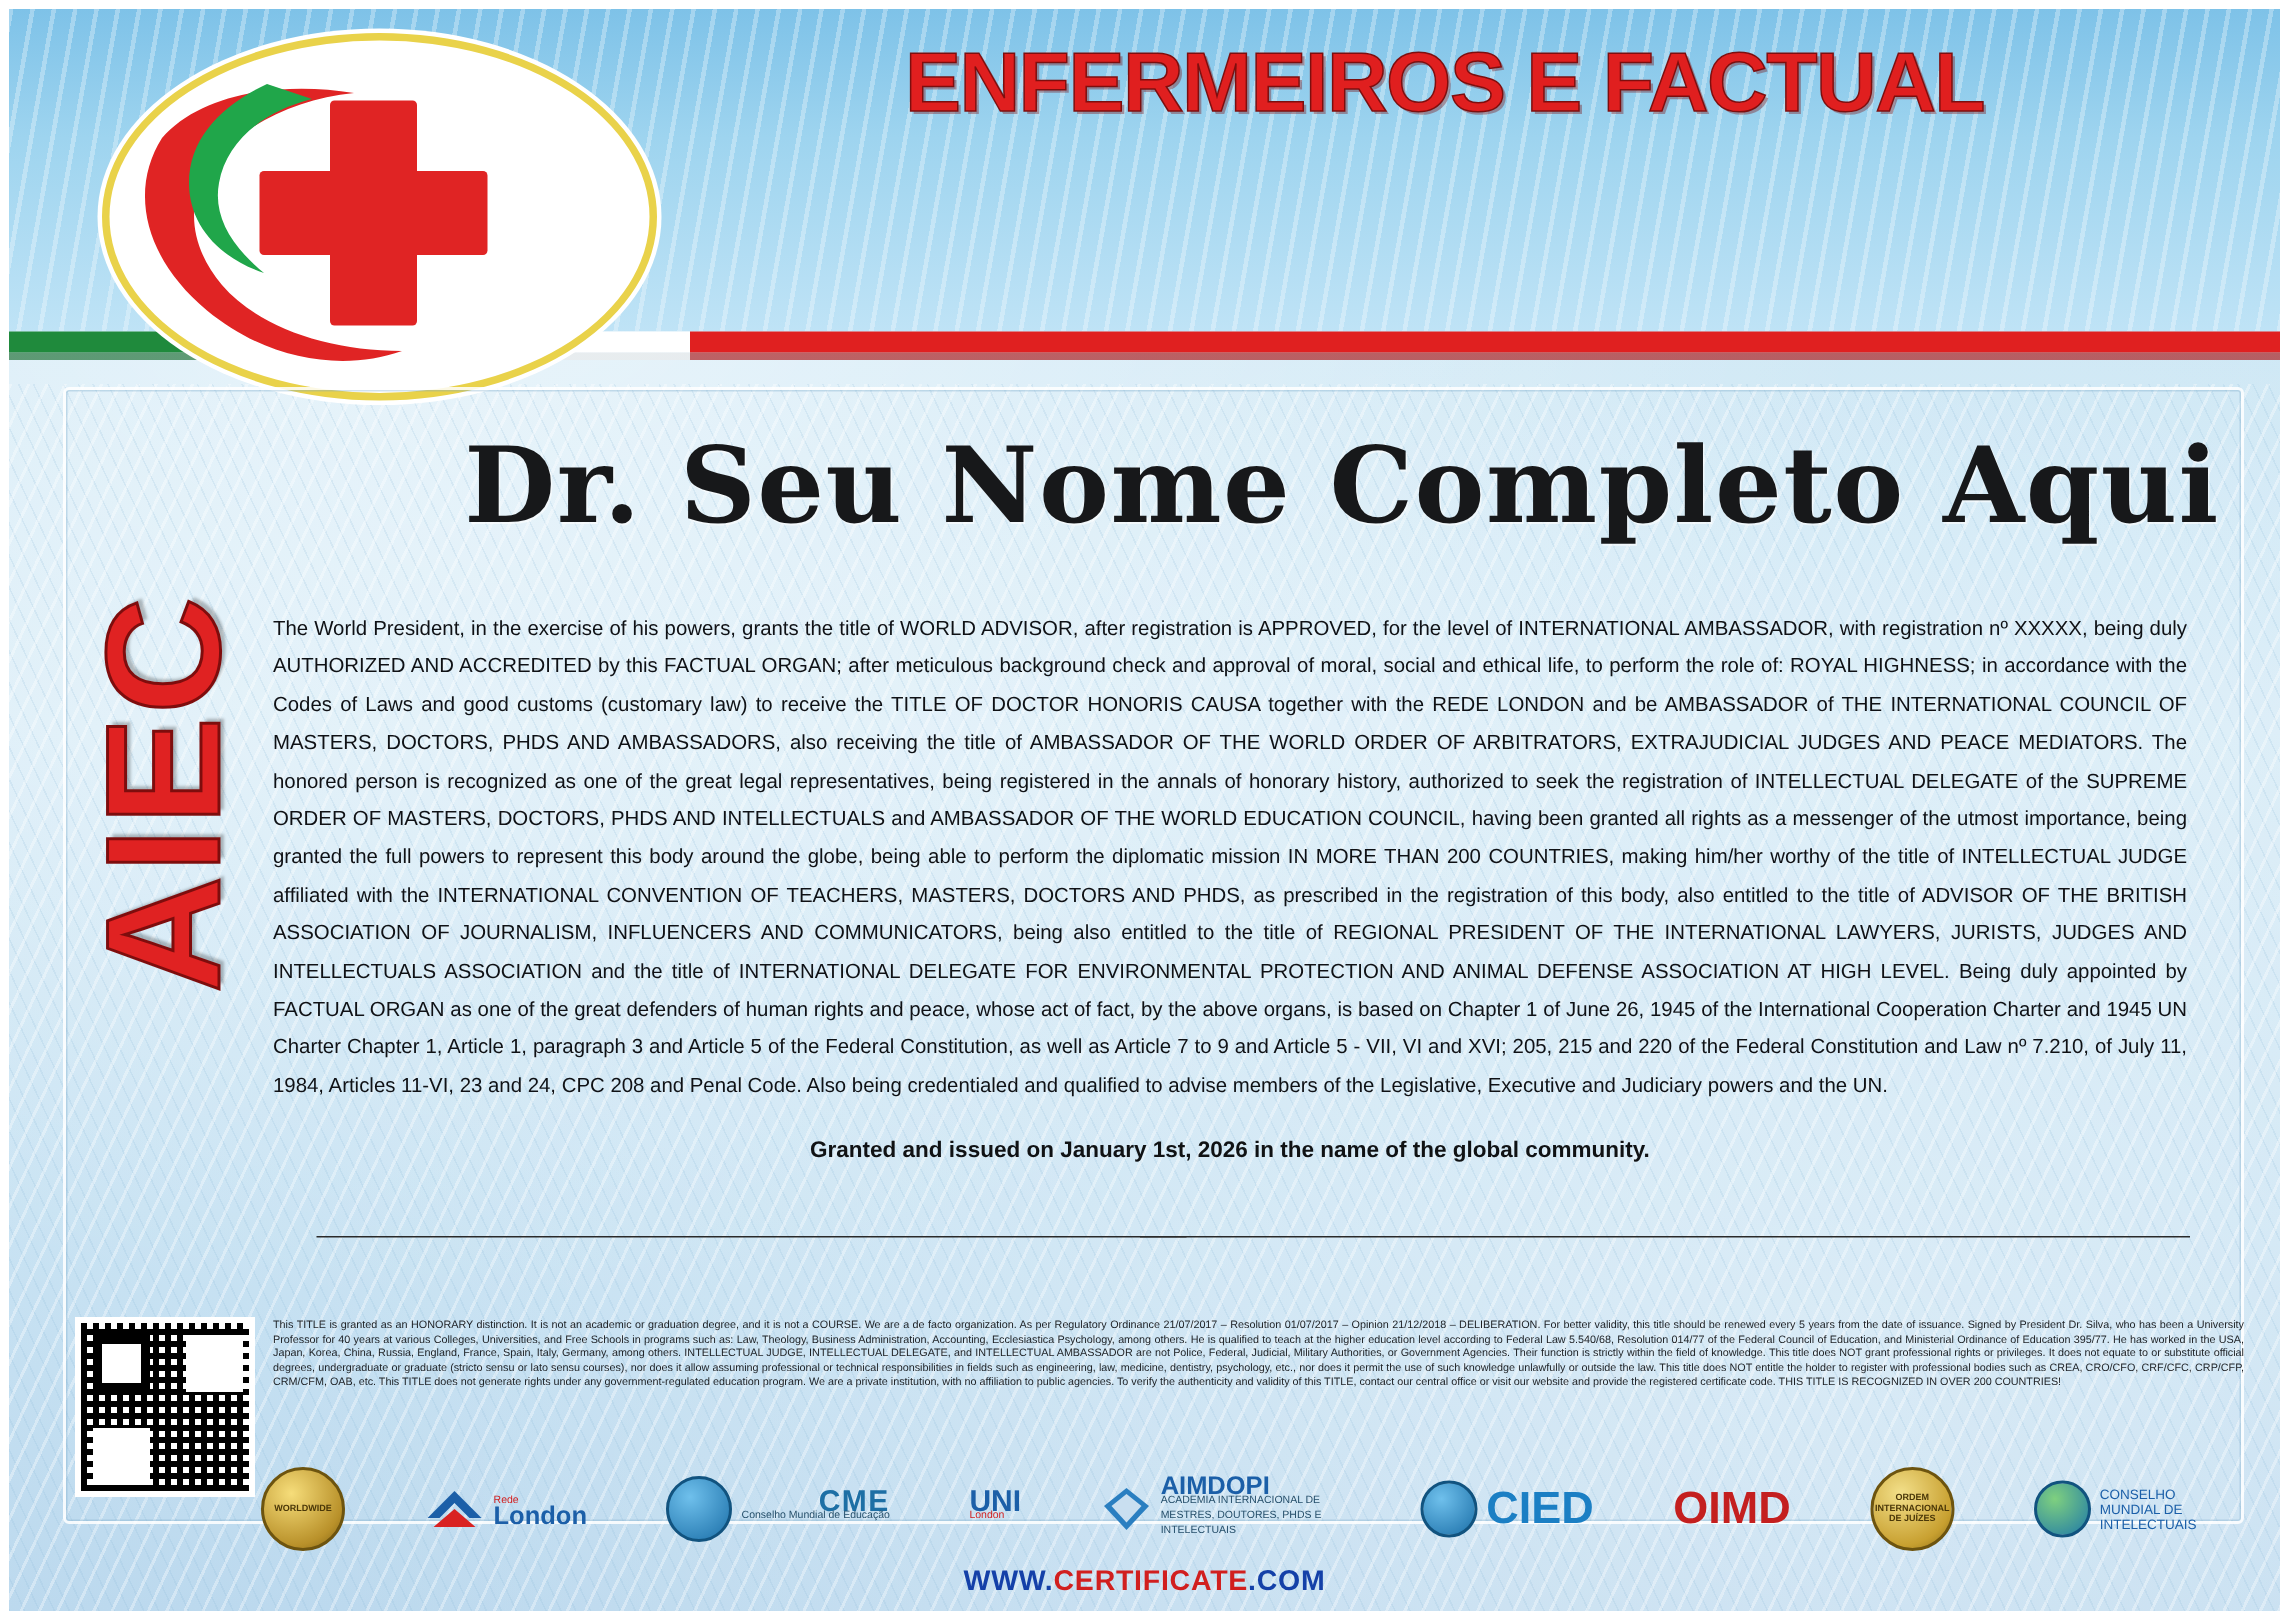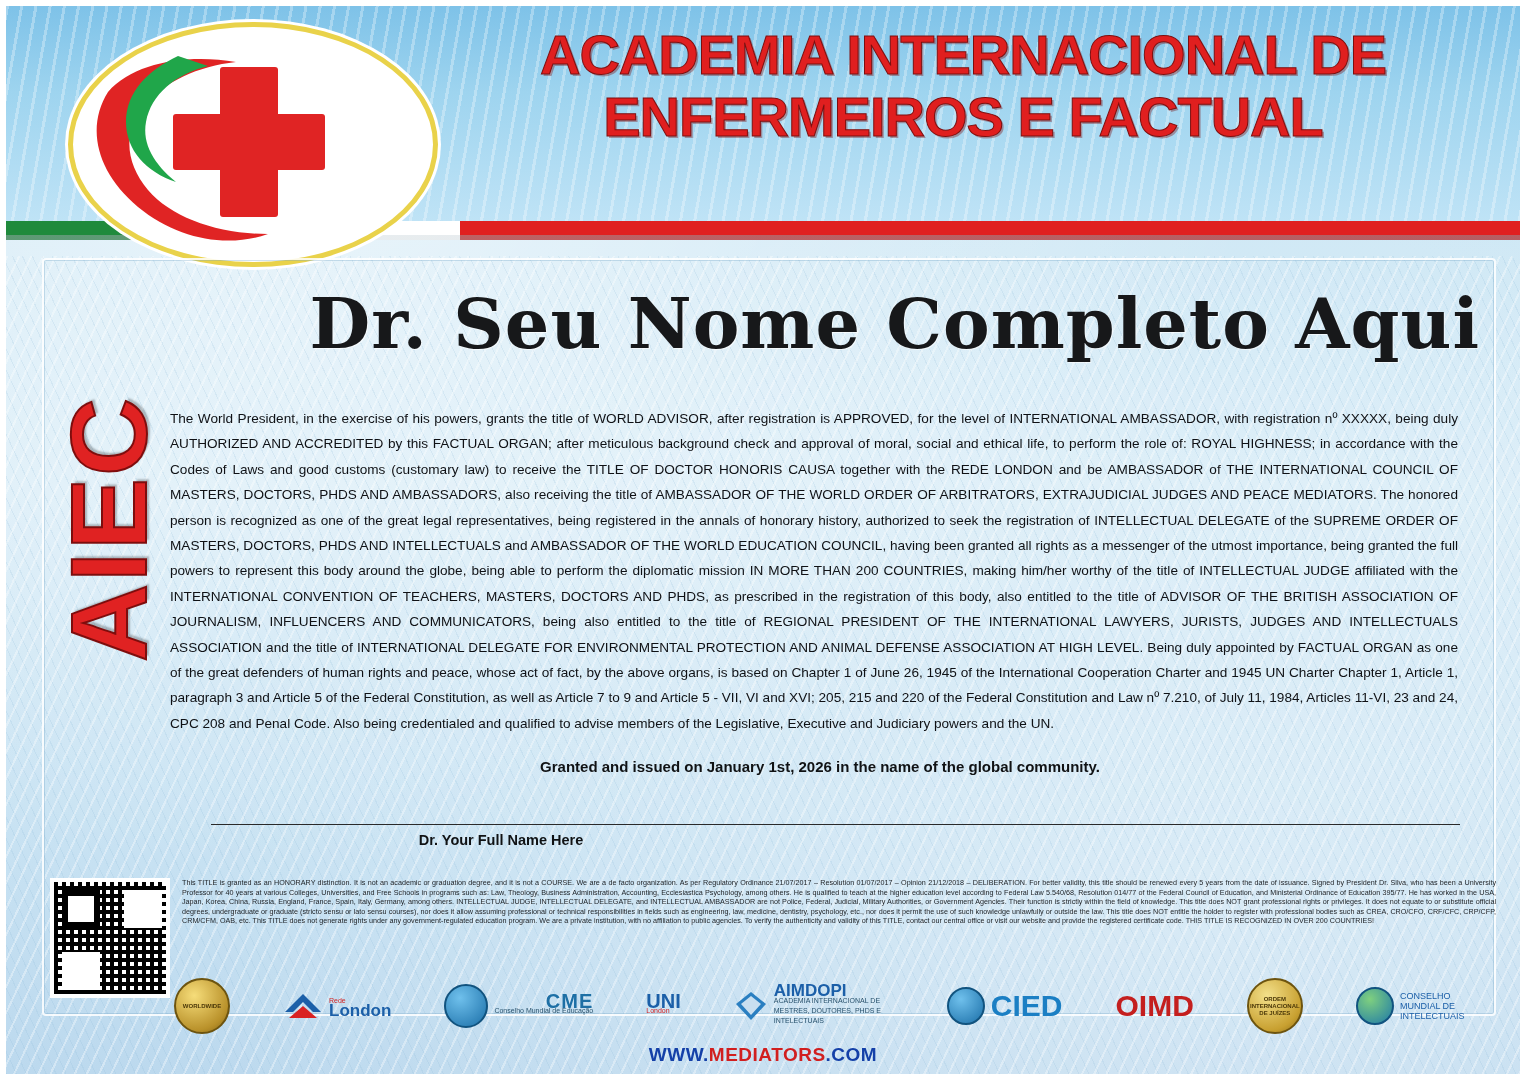--- a/index.html
+++ b/index.html
@@ -99,21 +99,21 @@
     position:absolute;left:180px;right:40px;top:276px;
     text-align:right;
     font-family:"DejaVu Serif", serif;
     font-size:70px;
     font-weight:bold;
     color:#17181a;
     letter-spacing:1px;
     text-shadow:1px 1px 0 rgba(255,255,255,.6);
   }
   .body-text{
-    position:absolute;left:164px;right:62px;top:400px;
+    position:absolute;left:176px;right:62px;top:400px;
     font-size:13.6px;line-height:25.4px;color:#0f1115;text-align:justify;
   }
   .granted{
     position:absolute;left:176px;right:62px;top:752px;
     text-align:center;font-size:15px;font-weight:bold;color:#101214;
   }
   .sig-row{
     position:absolute;left:205px;right:60px;top:818px;height:40px;
   }
   .sig{
@@ -179,41 +179,39 @@
     <div class="oval"></div>
     <svg width="360" height="235" viewBox="0 0 360 235">
       <path d="M40,70 C18,105 28,150 70,185 C110,218 160,226 200,212 C150,212 104,196 80,168 C58,142 54,110 76,84 C96,60 130,44 168,40 C120,32 66,40 40,70 Z" fill="#e02424"></path>
       <path d="M110,34 C80,48 58,70 58,100 C58,128 78,150 108,160 C86,142 74,122 78,100 C83,72 108,52 140,44 Z" fill="#20a64a"></path>
     </svg>
     <div class="cross-v"></div>
     <div class="cross-h"></div>
   </div>
 
   <div class="acad-title">
-    <div>ACADEMIA INTERNACIONAL DE</div>
     <div>ENFERMEIROS E FACTUAL</div>
   </div>
 
 
   <div class="aiec-wrap">
     <span>AIEC</span>
   </div>
 
   <div class="inner-frame"></div>
 
   <div class="name">Dr. Seu Nome Completo Aqui</div>
 
   <div class="body-text">The World President, in the exercise of his powers, grants the title of WORLD ADVISOR, after registration is APPROVED, for the level of INTERNATIONAL AMBASSADOR, with registration nº XXXXX, being duly AUTHORIZED AND ACCREDITED by this FACTUAL ORGAN; after meticulous background check and approval of moral, social and ethical life, to perform the role of: ROYAL HIGHNESS; in accordance with the Codes of Laws and good customs (customary law) to receive the TITLE OF DOCTOR HONORIS CAUSA together with the REDE LONDON and be AMBASSADOR of THE INTERNATIONAL COUNCIL OF MASTERS, DOCTORS, PHDS AND AMBASSADORS, also receiving the title of AMBASSADOR OF THE WORLD ORDER OF ARBITRATORS, EXTRAJUDICIAL JUDGES AND PEACE MEDIATORS. The honored person is recognized as one of the great legal representatives, being registered in the annals of honorary history, authorized to seek the registration of INTELLECTUAL DELEGATE of the SUPREME ORDER OF MASTERS, DOCTORS, PHDS AND INTELLECTUALS and AMBASSADOR OF THE WORLD EDUCATION COUNCIL, having been granted all rights as a messenger of the utmost importance, being granted the full powers to represent this body around the globe, being able to perform the diplomatic mission IN MORE THAN 200 COUNTRIES, making him/her worthy of the title of INTELLECTUAL JUDGE affiliated with the INTERNATIONAL CONVENTION OF TEACHERS, MASTERS, DOCTORS AND PHDS, as prescribed in the registration of this body, also entitled to the title of ADVISOR OF THE BRITISH ASSOCIATION OF JOURNALISM, INFLUENCERS AND COMMUNICATORS, being also entitled to the title of REGIONAL PRESIDENT OF THE INTERNATIONAL LAWYERS, JURISTS, JUDGES AND INTELLECTUALS ASSOCIATION and the title of INTERNATIONAL DELEGATE FOR ENVIRONMENTAL PROTECTION AND ANIMAL DEFENSE ASSOCIATION AT HIGH LEVEL. Being duly appointed by FACTUAL ORGAN as one of the great defenders of human rights and peace, whose act of fact, by the above organs, is based on Chapter 1 of June 26, 1945 of the International Cooperation Charter and 1945 UN Charter Chapter 1, Article 1, paragraph 3 and Article 5 of the Federal Constitution, as well as Article 7 to 9 and Article 5 - VII, VI and XVI; 205, 215 and 220 of the Federal Constitution and Law nº 7.210, of July 11, 1984, Articles 11-VI, 23 and 24, CPC 208 and Penal Code. Also being credentialed and qualified to advise members of the Legislative, Executive and Judiciary powers and the UN.</div>
 
   <div class="granted">Granted and issued on January 1st, 2026 in the name of the global community.</div>
 
   <div class="sig-row">
     <div class="sig left">
       <div class="rule"></div>
-      <div>Dr. Your Full Name Here</div>
     </div>
     <div class="sig right">
       <div class="rule"></div>
     </div>
   </div>
 
   <div class="qr"></div>
 
   <div class="fineprint">This TITLE is granted as an HONORARY distinction. It is not an academic or graduation degree, and it is not a COURSE. We are a de facto organization. As per Regulatory Ordinance 21/07/2017 – Resolution 01/07/2017 – Opinion 21/12/2018 – DELIBERATION. For better validity, this title should be renewed every 5 years from the date of issuance. Signed by President Dr. Silva, who has been a University Professor for 40 years at various Colleges, Universities, and Free Schools in programs such as: Law, Theology, Business Administration, Accounting, Ecclesiastica Psychology, among others. He is qualified to teach at the higher education level according to Federal Law 5.540/68, Resolution 014/77 of the Federal Council of Education, and Ministerial Ordinance of Education 395/77. He has worked in the USA, Japan, Korea, China, Russia, England, France, Spain, Italy, Germany, among others. INTELLECTUAL JUDGE, INTELLECTUAL DELEGATE, and INTELLECTUAL AMBASSADOR are not Police, Federal, Judicial, Military Authorities, or Government Agencies. Their function is strictly within the field of knowledge. This title does NOT grant professional rights or privileges. It does not equate to or substitute official degrees, undergraduate or graduate (stricto sensu or lato sensu courses), nor does it allow assuming professional or technical responsibilities in fields such as engineering, law, medicine, dentistry, psychology, etc., nor does it permit the use of such knowledge unlawfully or outside the law. This title does NOT entitle the holder to register with professional bodies such as CREA, CRO/CFO, CRF/CFC, CRP/CFP, CRM/CFM, OAB, etc. This TITLE does not generate rights under any government-regulated education program. We are a private institution, with no affiliation to public agencies. To verify the authenticity and validity of this TITLE, contact our central office or visit our website and provide the registered certificate code. THIS TITLE IS RECOGNIZED IN OVER 200 COUNTRIES!</div>
 
@@ -280,16 +278,16 @@
     <div class="brand">
       <div class="circ" style="width:34px;height:34px;background:radial-gradient(circle at 35% 30%,#7fd07f,#1f7aa8)"></div>
       <div class="lbl-stack">
         <span class="sm" style="font-size:9px;color:#1b5fa8;max-width:90px">CONSELHO MUNDIAL DE INTELECTUAIS</span>
       </div>
     </div>
 
   </div>
 
   <div class="web">
-    <span>WWW.</span><span class="red">MEDIATORS</span><span>.COM</span>
+    <span>WWW.</span><span class="red">CERTIFICATE</span><span>.COM</span>
   </div>
 
 </div>
 
 </body></html>

